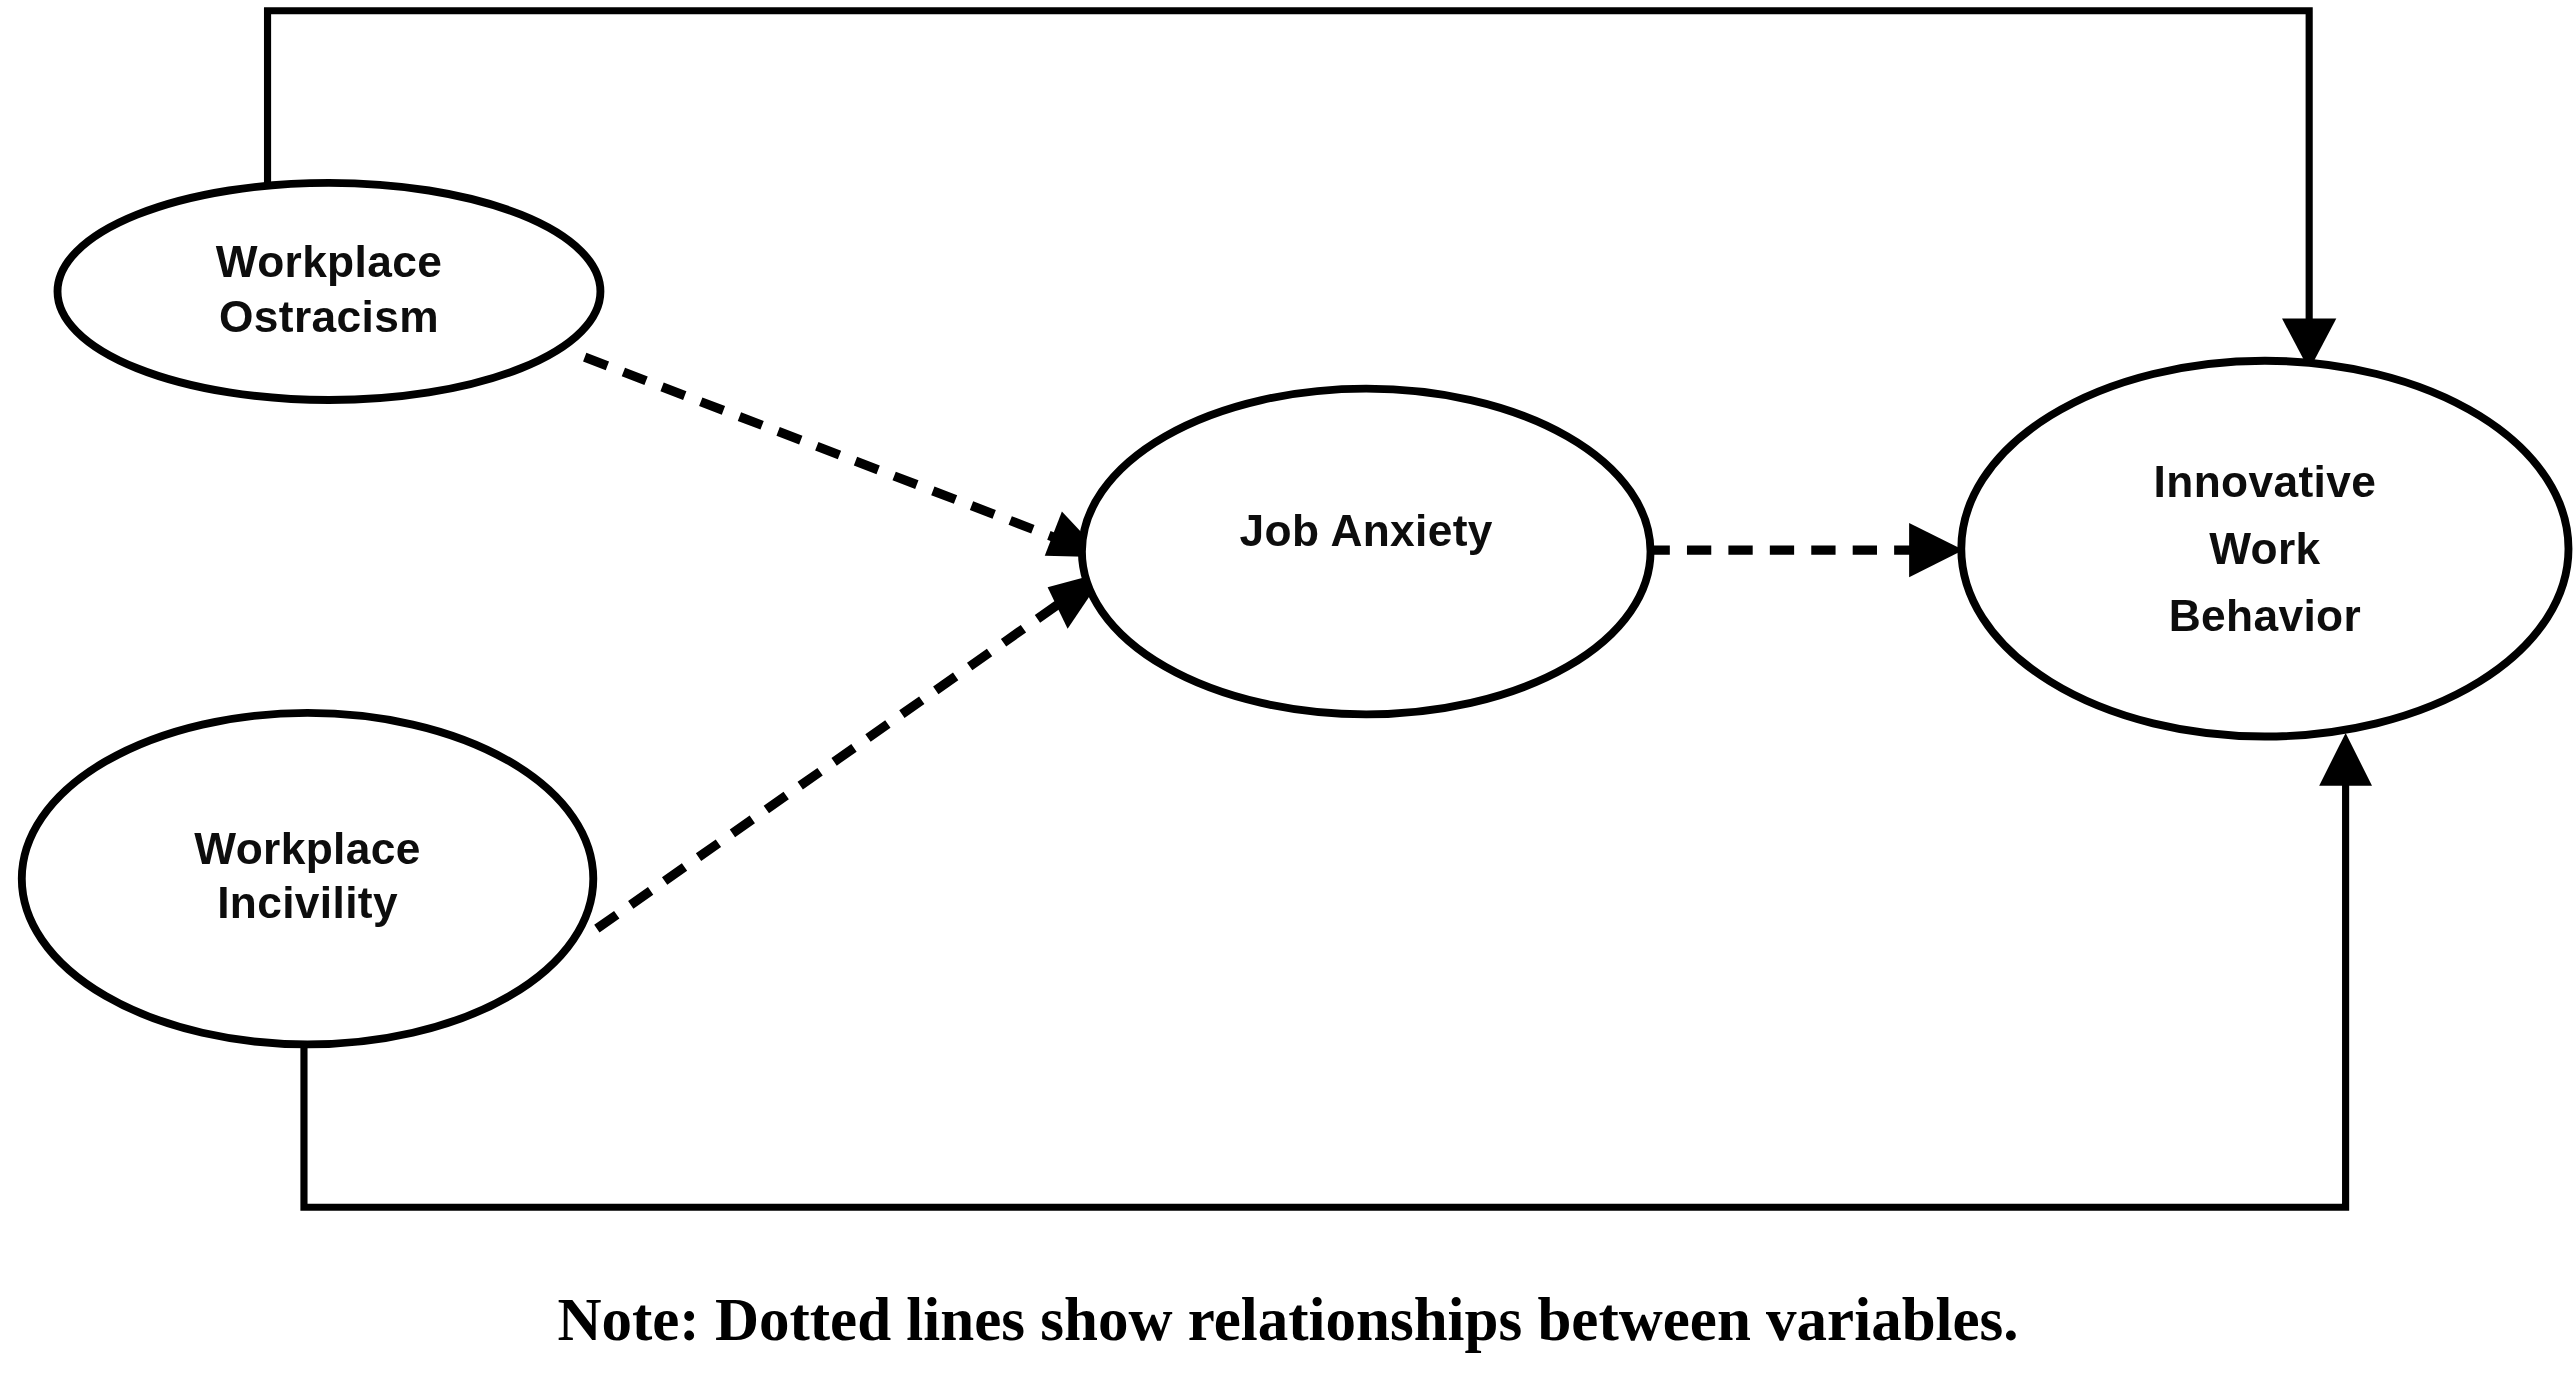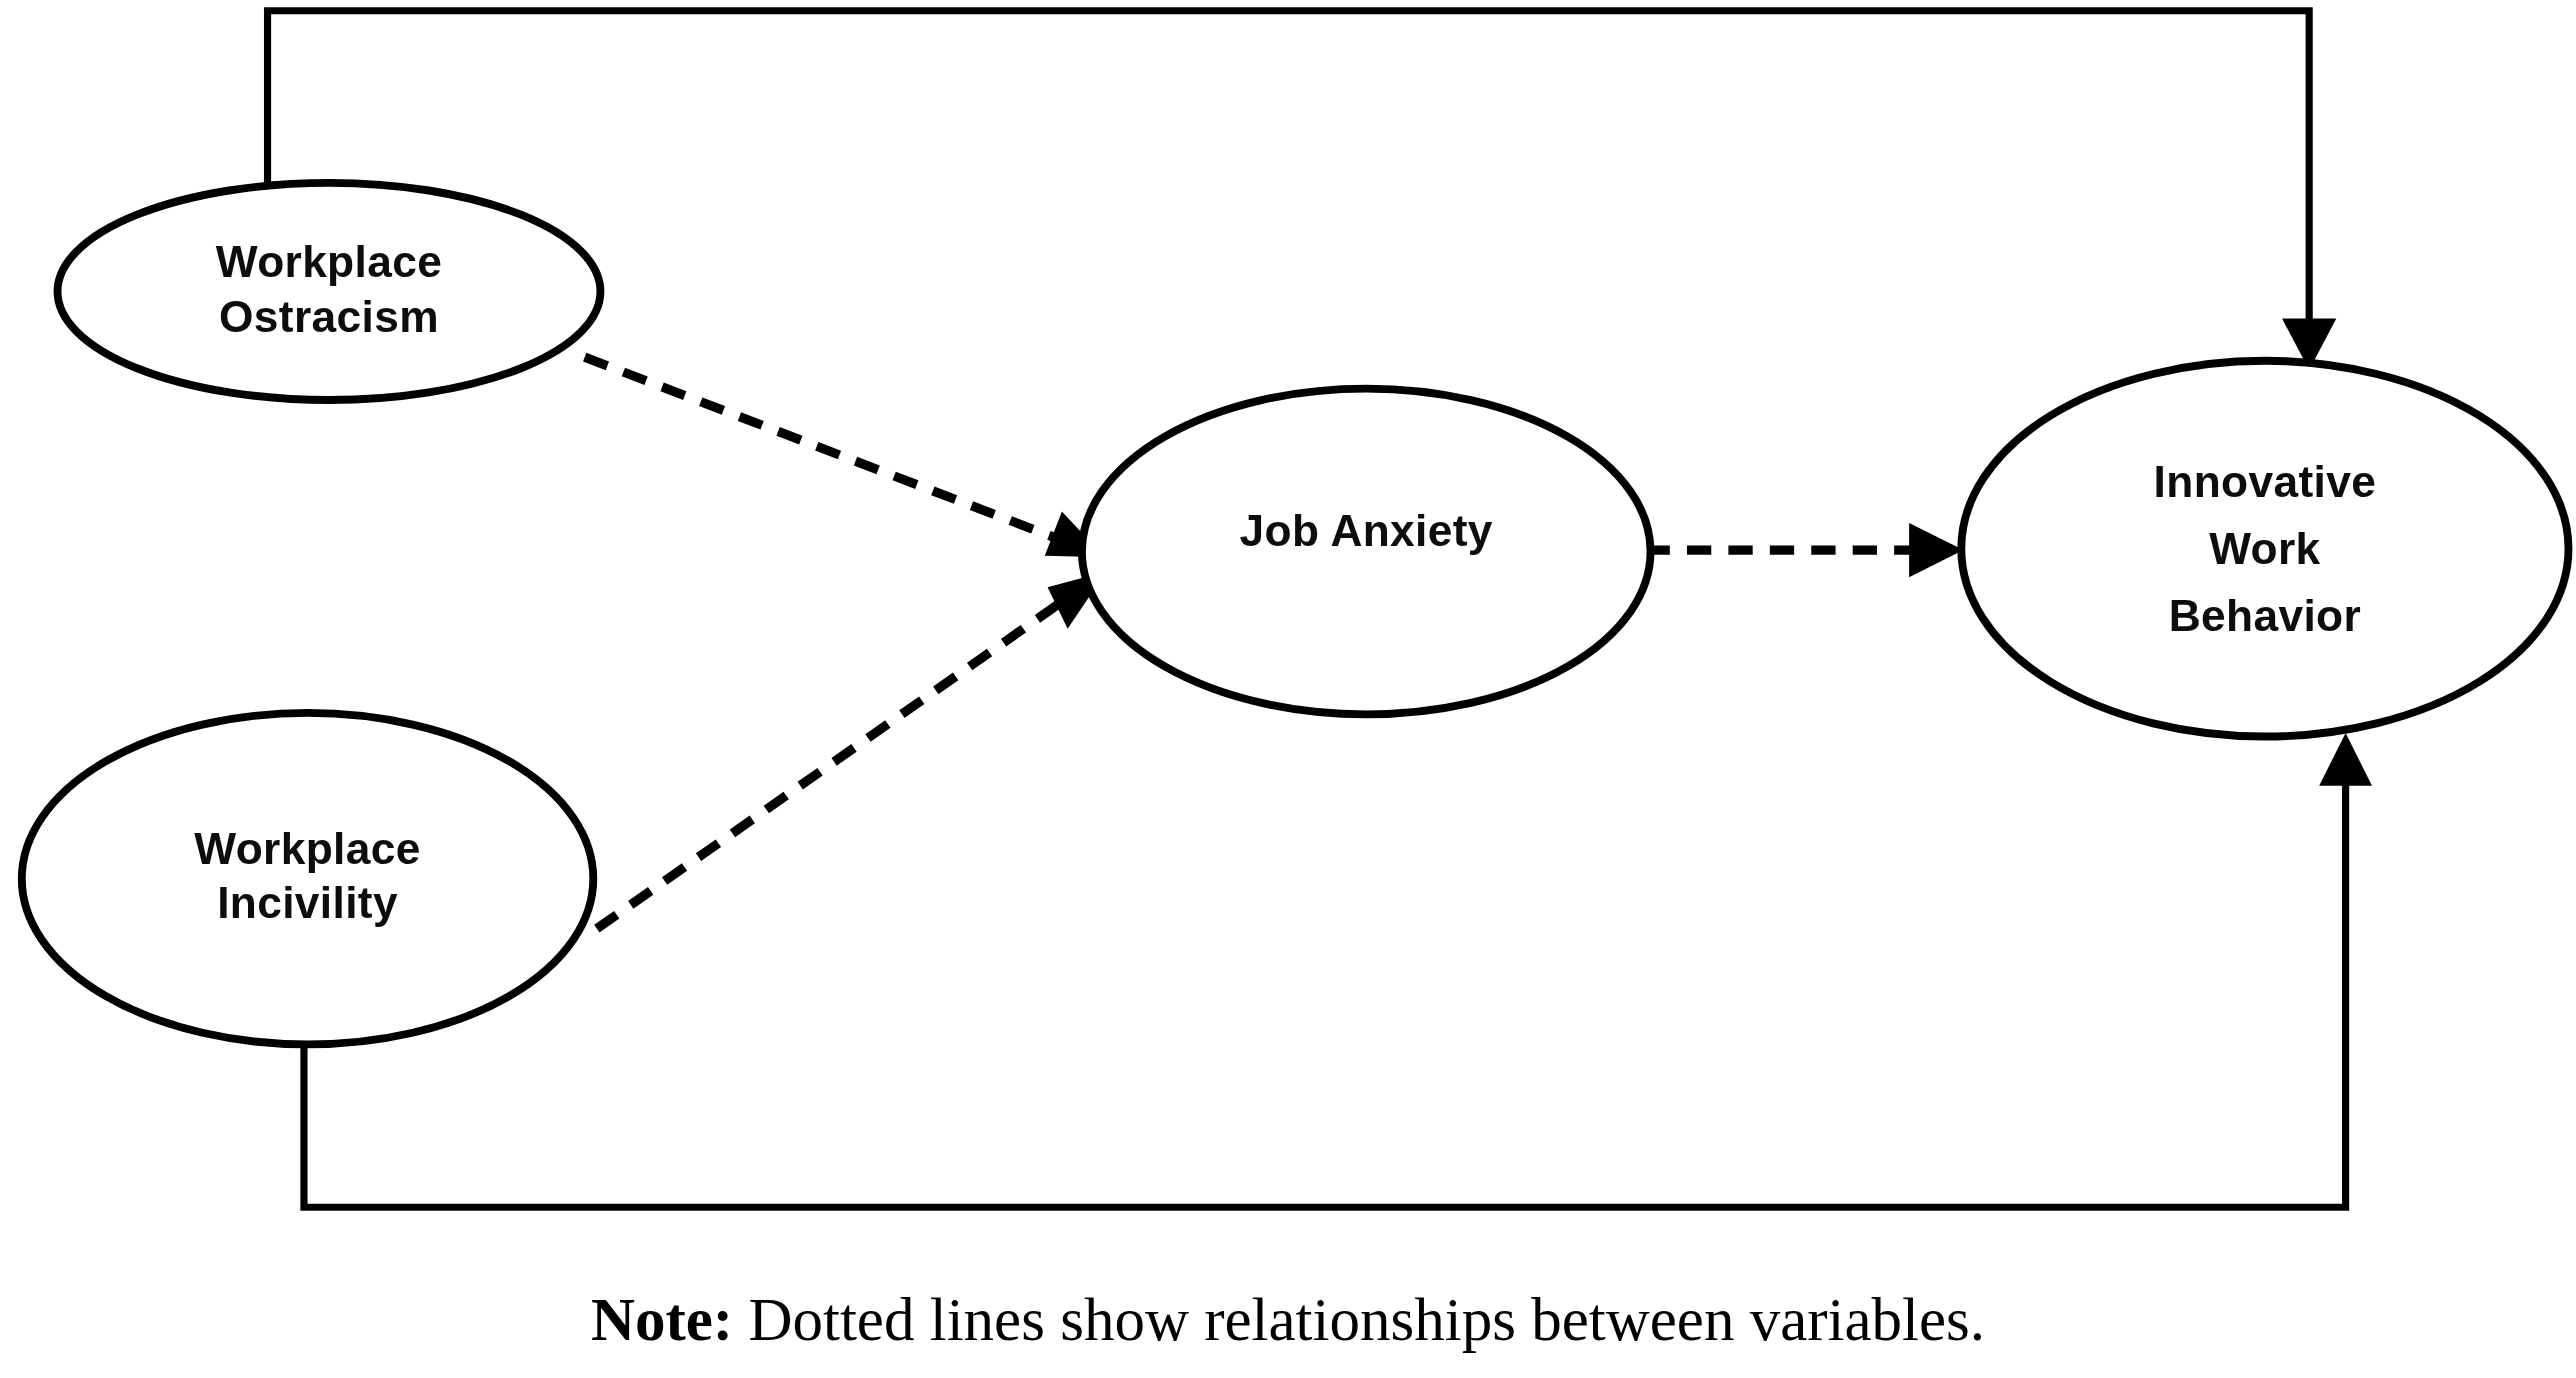--- a/index.html
+++ b/index.html
@@ -68,21 +68,21 @@
     text-align: center;
     font-family: "Liberation Serif", serif;
     font-size: 61px;
     color: #000000;
     white-space: nowrap;
   }
   .note-label {
     font-weight: bold;
   }
   .note-text {
-    font-weight: normal;
+    font-weight: bold;
   }
 </style>
 </head>
 <body>
 
 <div id="diagram-root">
 
   <svg id="framework-svg" viewBox="0 0 3605 1929" xmlns="http://www.w3.org/2000/svg">
 
     <defs>

